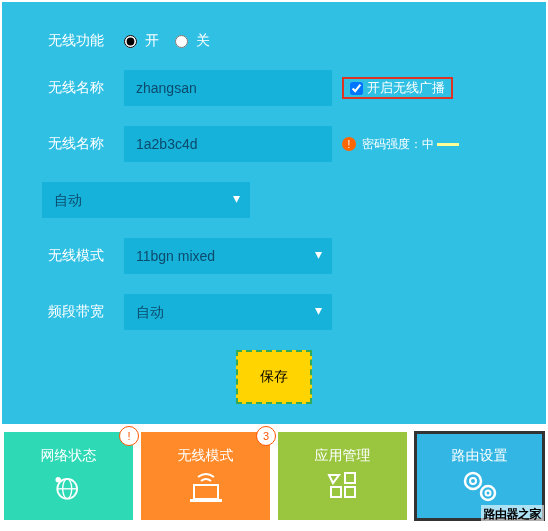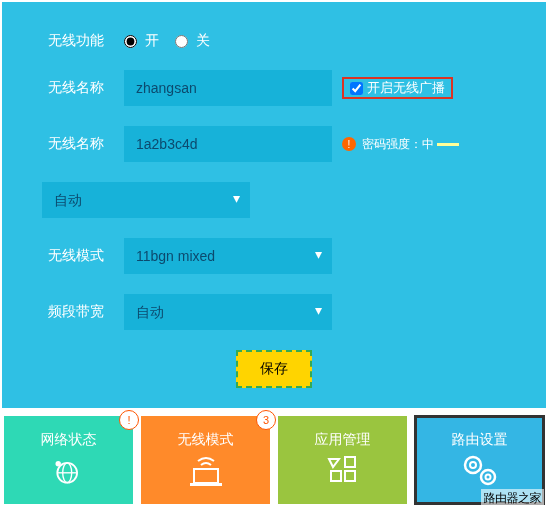--- a/index.html
+++ b/index.html
@@ -13,27 +13,27 @@
 .inp::placeholder{color:#fff}
 .sel{appearance:none;position:relative}
 .selwrap{position:relative;display:inline-block}
 .selwrap::after{content:"▾";position:absolute;right:10px;top:8px;color:#fff;font-size:14px;pointer-events:none}
 .chk-area{margin-left:10px;border:2px solid #d32;padding:0 6px;display:flex;align-items:center;color:#fff;font-size:13px}
 .chk-area input{margin:0 4px 0 0}
 .pwd-info{margin-left:10px;display:flex;align-items:center;font-size:12px;color:#fff}
 .warn{display:inline-flex;width:14px;height:14px;border-radius:50%;background:#f60;color:#fff;font-size:10px;align-items:center;justify-content:center;margin-right:6px}
 .meter{display:inline-block;width:22px;height:3px;background:#ff9;margin-left:3px;vertical-align:middle}
 .btnwrap{display:flex;justify-content:center;margin-top:6px}
-.save{background:#ffd400;border:2px dashed #3a5;padding:8px 22px;font-size:14px;cursor:pointer}
+.save{background:#ffd400;border:2px dashed #3a5;padding:16px 22px;font-size:14px;cursor:pointer}
 .tiles{display:flex;gap:8px;padding:6px 4px;position:relative}
 .tile{flex:1;height:88px;color:#fff;position:relative;display:flex;flex-direction:column;align-items:center;justify-content:center;font-size:14px;cursor:pointer}
 .t1{background:#2ed9b5}.t2{background:#ff8a2a}.t3{background:#9ac53f}.t4{background:#34b6e4;outline:3px solid #333;outline-offset:-2px}
 .tile .ic{width:44px;height:36px;margin-top:4px}
 .badge{position:absolute;top:-6px;right:-6px;width:18px;height:18px;border-radius:50%;background:#fff;color:#f50;border:1px solid #f50;font-size:11px;display:flex;align-items:center;justify-content:center}
-.wm{position:absolute;right:4px;bottom:2px;font-size:12px;color:#000;background:rgba(255,255,255,.6);padding:1px 3px;font-weight:normal;letter-spacing:-0.5px}
+.wm{position:absolute;right:4px;bottom:2px;font-size:12px;color:#000;background:rgba(255,255,255,.6);padding:1px 3px;font-weight:bold;letter-spacing:-0.5px}
 </style>
 </head>
 <body>
 
 <div class="main">
   <div class="row">
     <div class="lbl">无线功能</div>
     <div class="radios">
       <input type="radio" name="wf" checked="" style="">
       <label>开</label>

